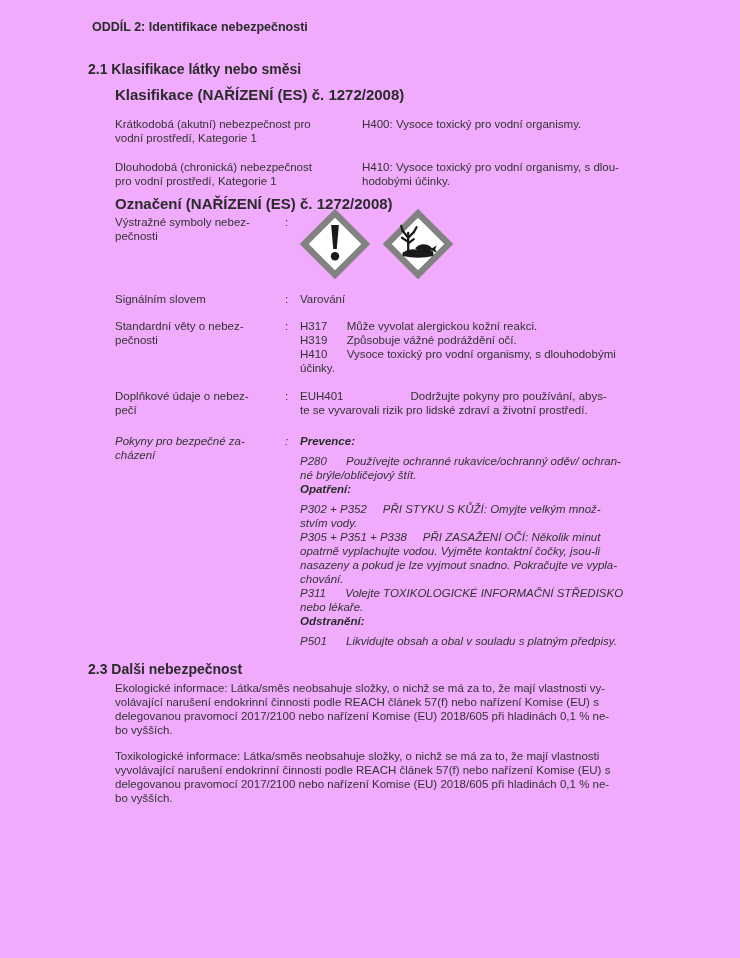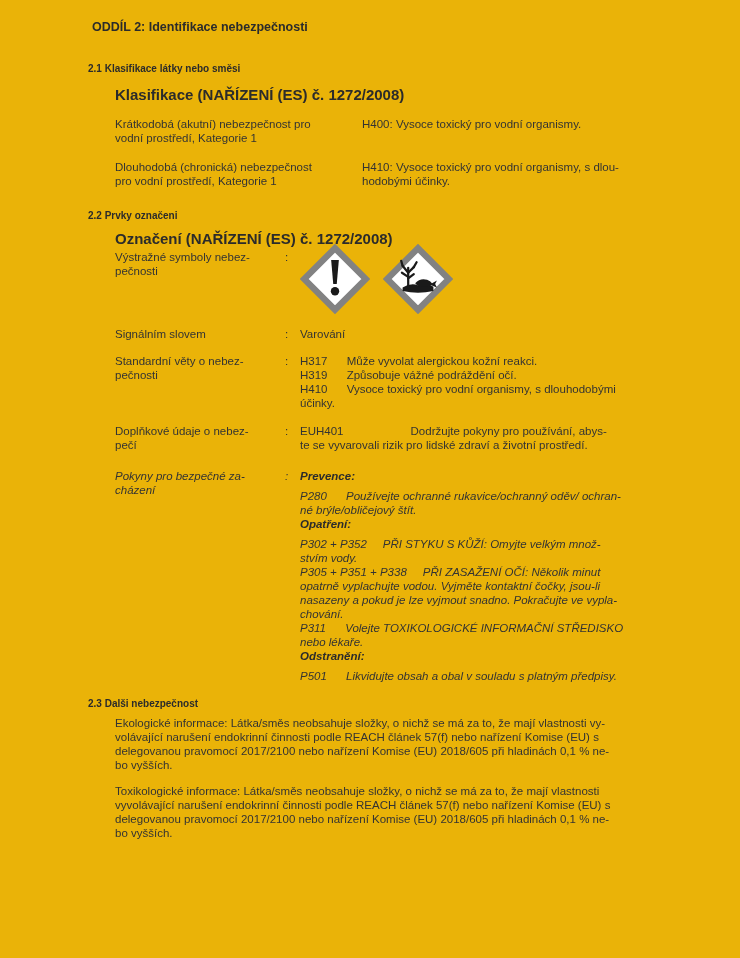--- a/index.html
+++ b/index.html
@@ -1,38 +1,38 @@
 <!DOCTYPE html>
 <html><head>
 <meta charset="utf-8">
 <style>
   * { box-sizing: border-box; margin: 0; padding: 0; }
   html,body { background:#ffffff; }
   .page {
     position: relative;
     width: 740px;
     height: 958px;
-    background: #eab308;
+    background: #f0abfc;
     font-family: "Liberation Sans", "DejaVu Sans", sans-serif;
     font-size: 11.5px;
     line-height: 14px;
     color: #333333;
     padding: 14px 70px 0 88px;
     overflow: hidden;
   }
   .pre { white-space: pre-wrap; }
   h1.sec-title {
     font-size: 12.5px;
     line-height: 15px;
     font-weight: bold;
     color: #2b2b2b;
     margin: 6px 0 0 4px;
   }
   h2.sub-sec {
-    font-size: 10px;
+    font-size: 14px;
     line-height: 14px;
     font-weight: bold;
     color: #2b2b2b;
   }
   h3.inner-head {
     font-size: 15px;
     line-height: 14px;
     font-weight: bold;
     color: #2b2b2b;
   }
@@ -84,21 +84,20 @@
       <div class="pre">H400: Vysoce toxický pro vodní organismy.</div>
     </div>
     <div class="crow">
       <div class="pre">Dlouhodobá (chronická) nebezpečnost
 pro vodní prostředí, Kategorie 1</div>
       <div class="pre">H410: Vysoce toxický pro vodní organismy, s dlou-
 hodobými účinky.</div>
     </div>
   </div>
 
-  <h2 class="sub-sec h22">2.2 Prvky označeni</h2>
   <div class="indent">
     <h3 class="inner-head sub22">Označení (NAŘÍZENÍ (ES) č. 1272/2008)</h3>
 
     <div class="lrow r-picto">
       <div class="pre">Výstražné symboly nebez-
 pečnosti</div>
       <div>:</div>
       <div class="picto-wrap">
         <svg class="picto" viewBox="0 0 100 100">
           <path d="M50 6 L94 50 L50 94 L6 50 Z" fill="#ffffff" stroke="#828282" stroke-width="9" stroke-linejoin="miter"></path>

